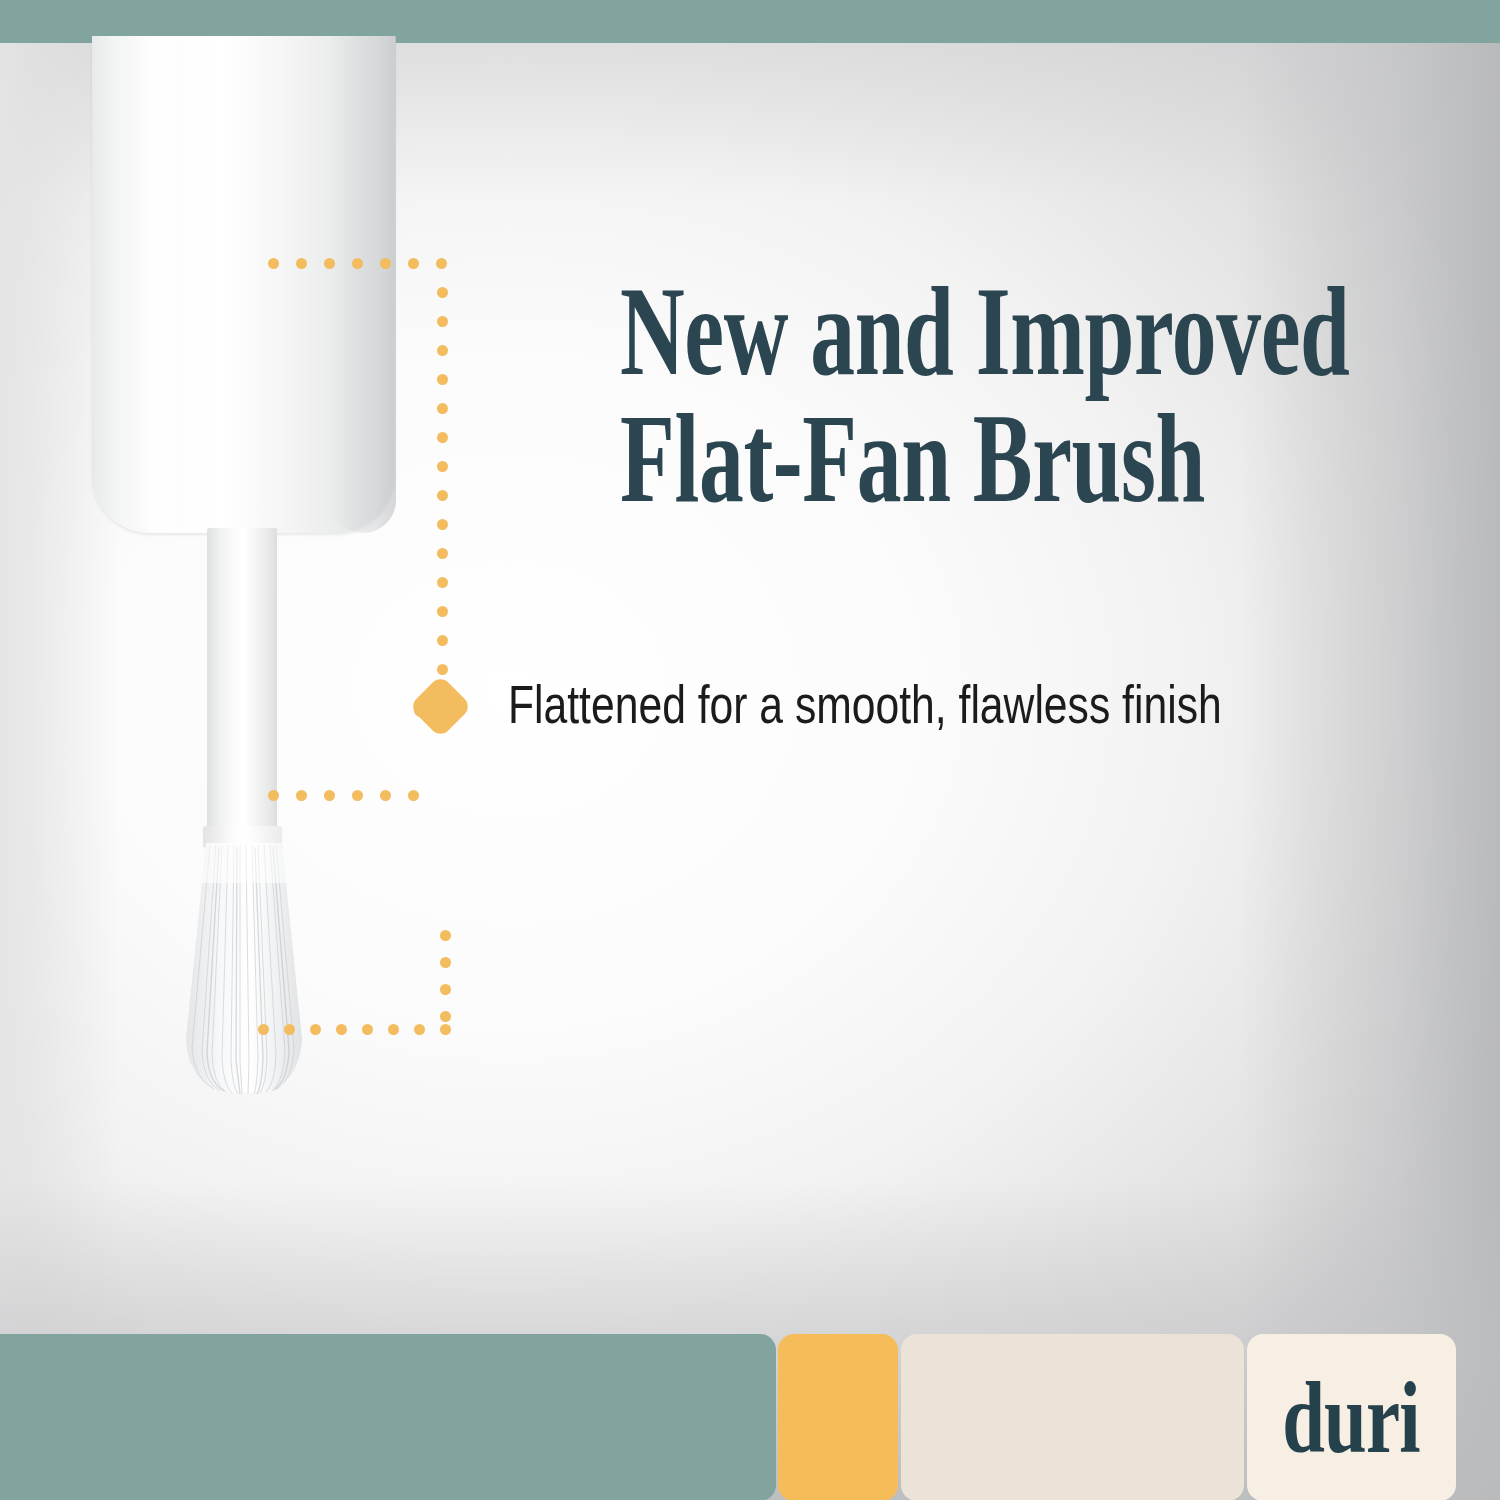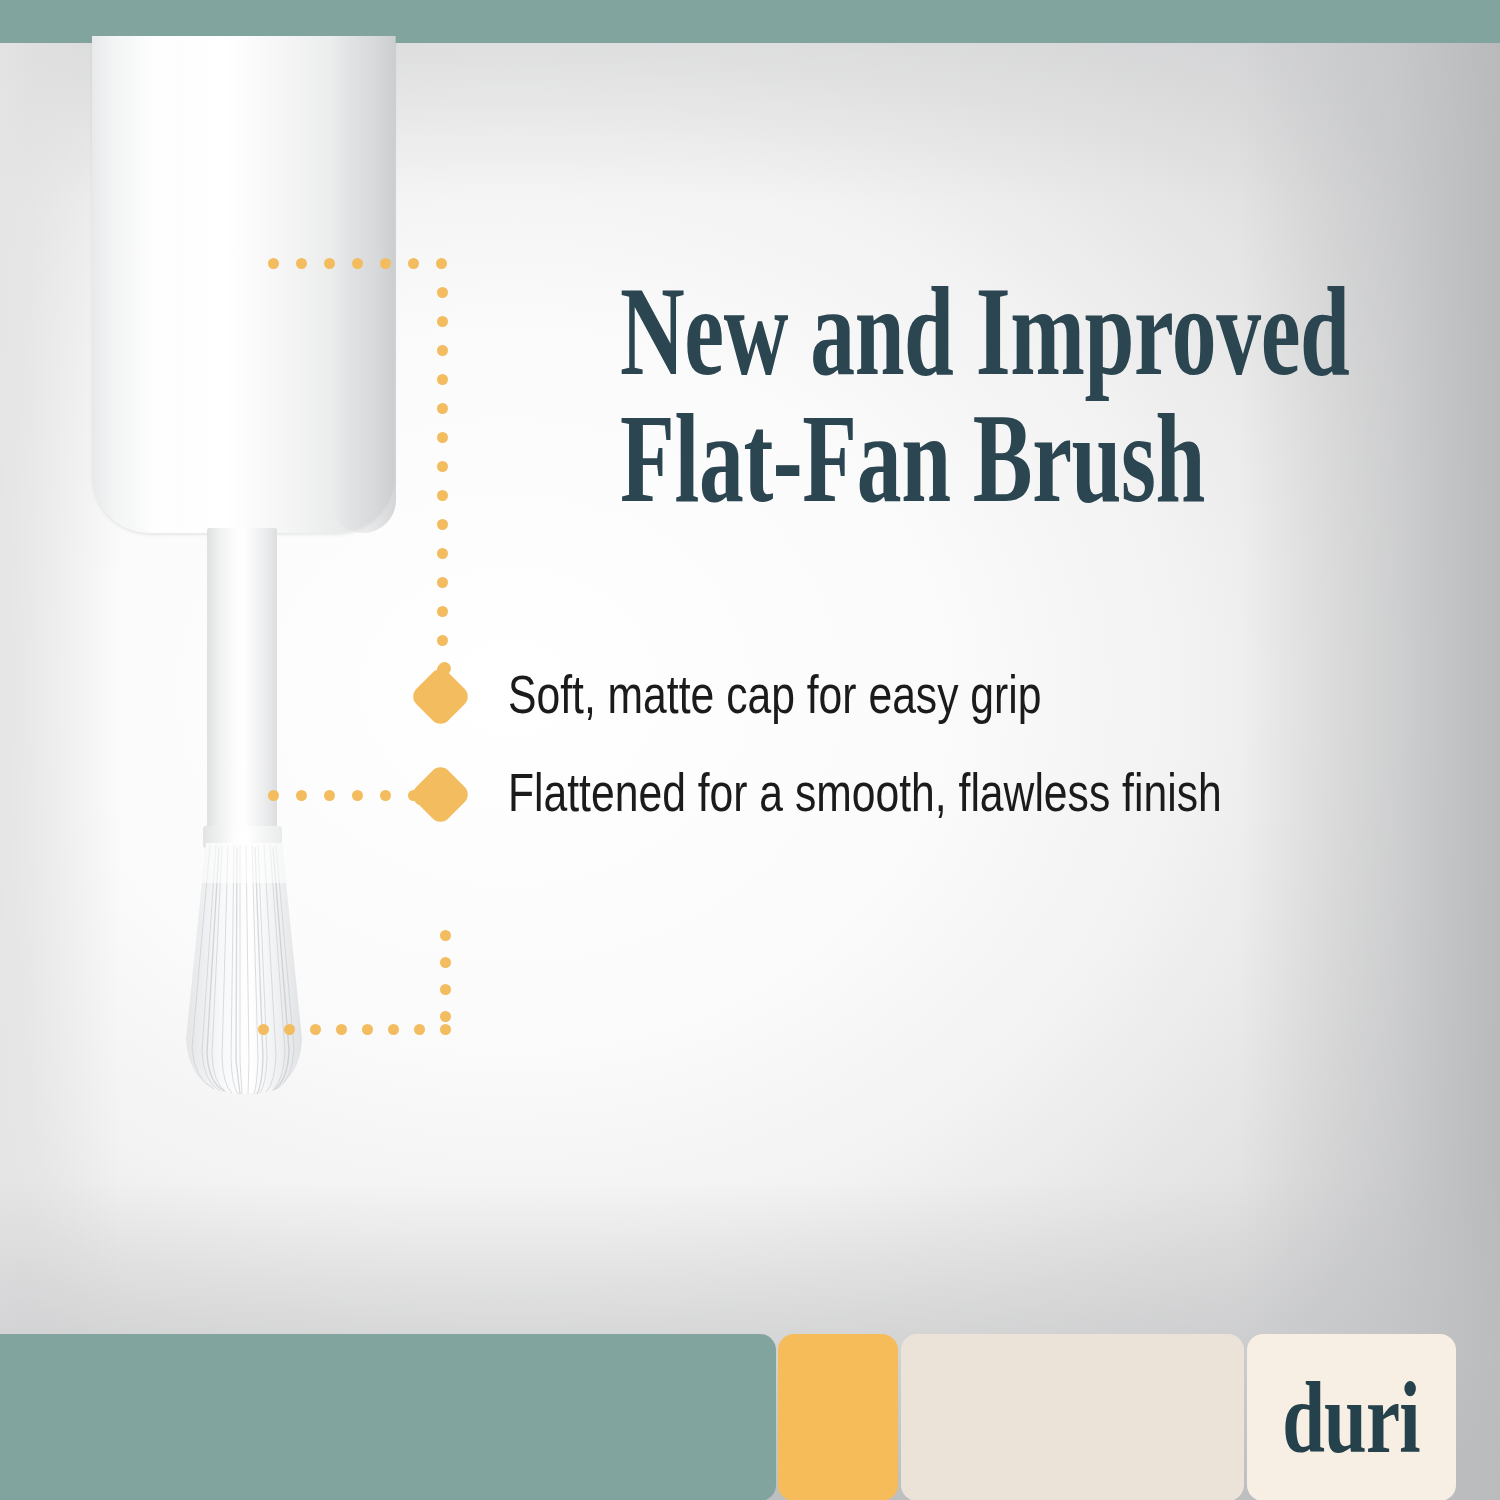--- a/index.html
+++ b/index.html
@@ -321,25 +321,20 @@
     <div class="dot" style="left:258px; top:1024px;"></div>
   </div>
 
   <div class="headline">
     <span class="hl-line">New and Improved</span>
     <span class="hl-line">Flat-Fan Brush</span>
   </div>
 
   <div class="bullets">
 
-    <div class="bullet-row">
-      <div class="bullet-marker"></div>
-      <div class="bullet-nub" style="left:20px; top:2px;"></div>
-      <div class="bullet-text">Soft, matte cap for easy grip</div>
-    </div>
 
     <div class="bullet-row" style="margin-top:10px;">
       <div class="bullet-marker"></div>
       <div class="bullet-nub" style="left:-4px; top:34px;"></div>
       <div class="bullet-text">Flattened for a smooth, flawless finish</div>
     </div>
 
 
   </div>
 

